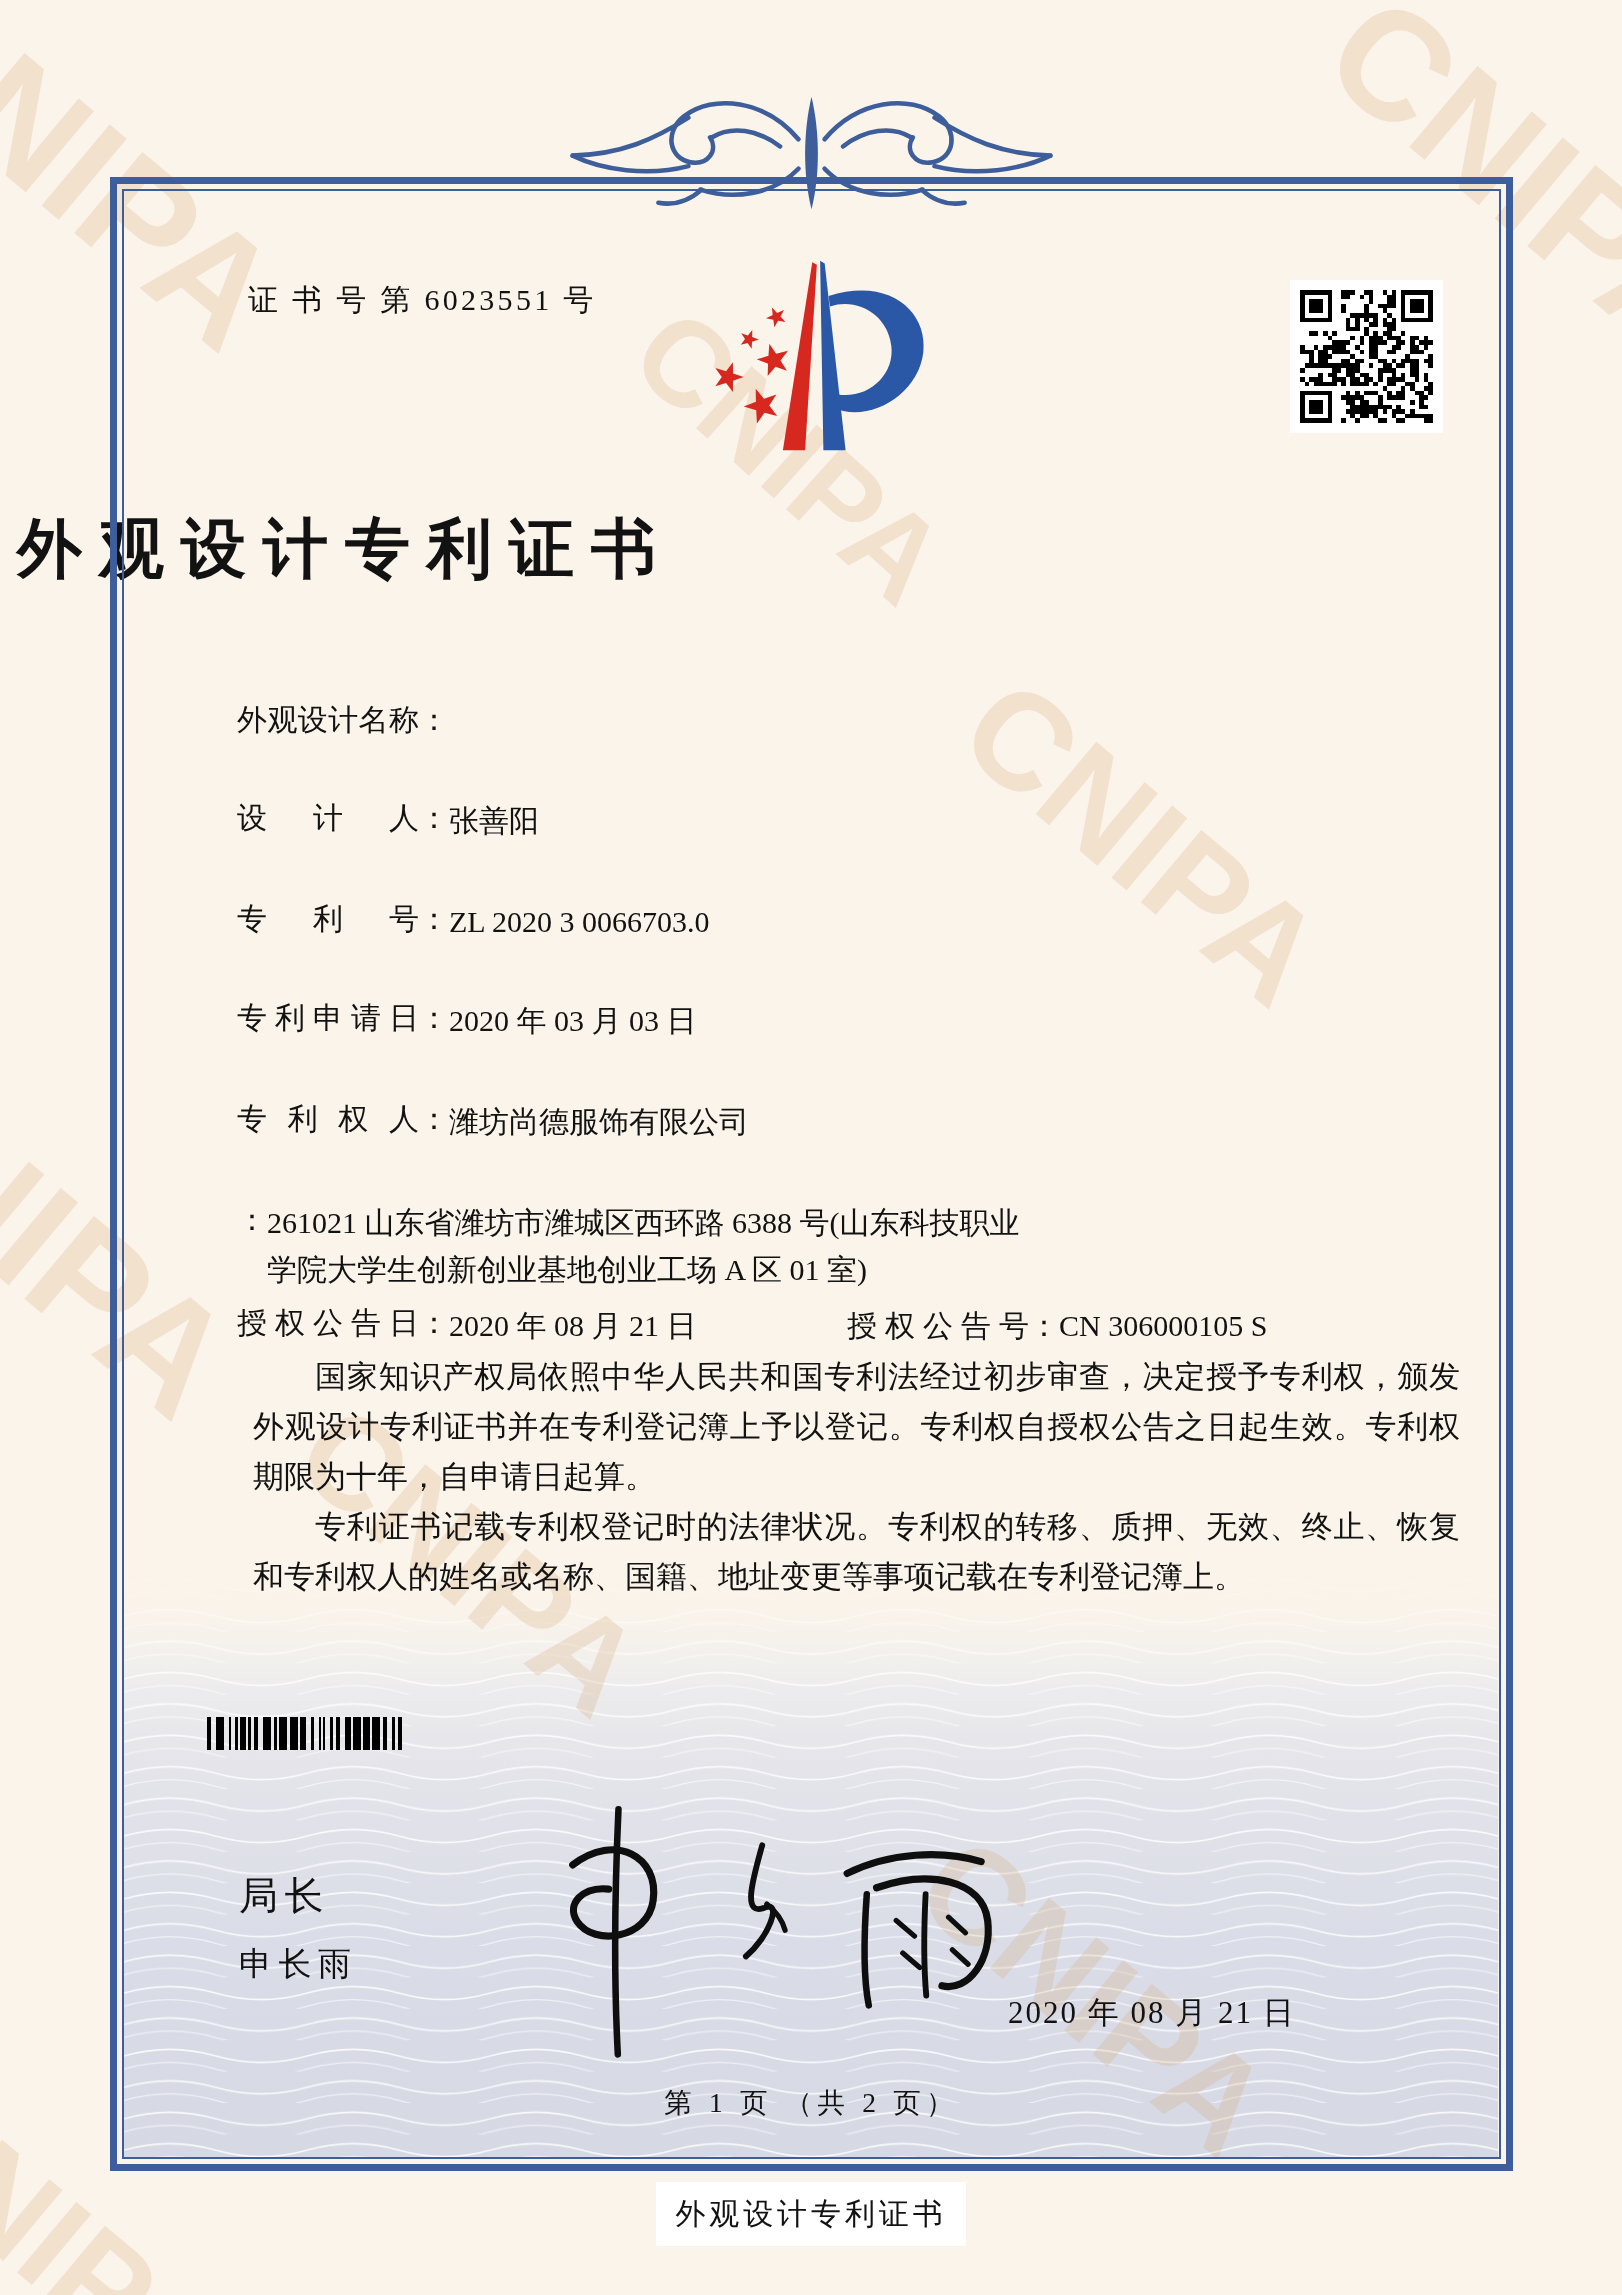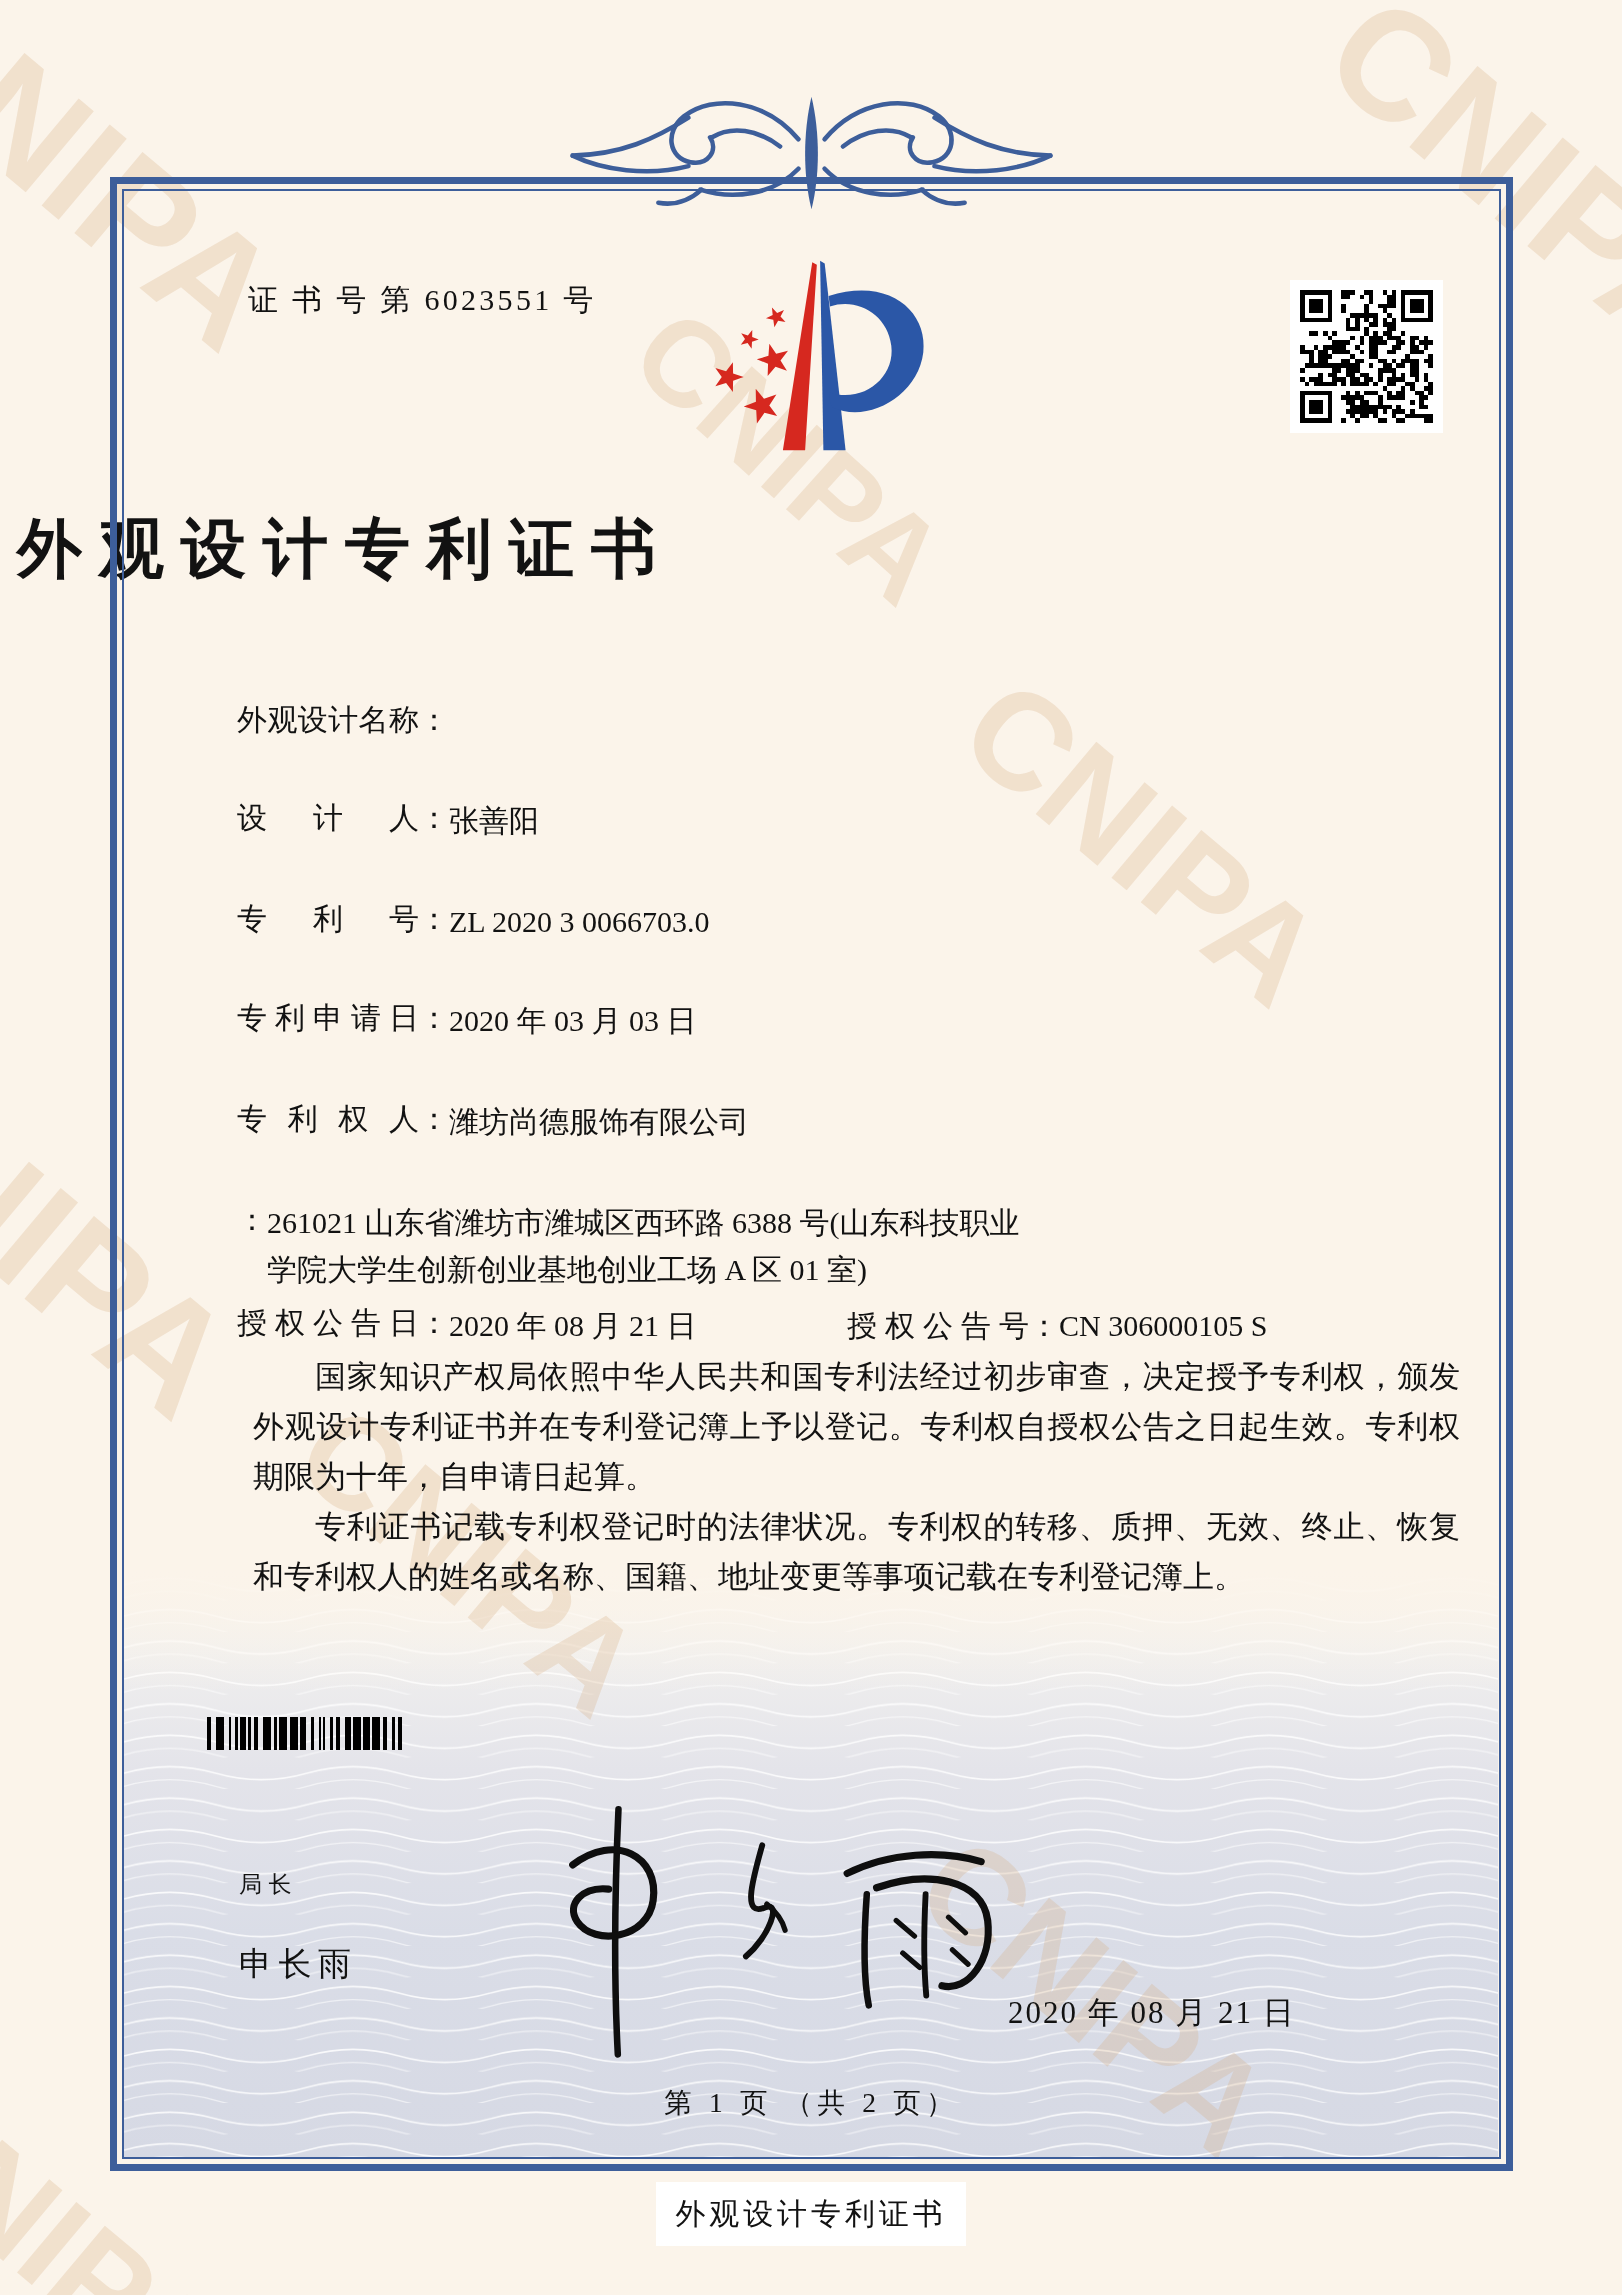--- a/index.html
+++ b/index.html
@@ -45,21 +45,21 @@
   .fcolon { flex:none; }
   .fvalue { white-space:pre-line; line-height:47px; }
   .r7 { width:1178px; }
   .fgroup { display:flex; }
   .fgroup.g2 { position:absolute; left:610px; top:0;align-items:center; }
   .body-text { position:absolute; left:209px; top:1352px; width:1207px;
     font-size:31px; line-height:50px; text-align:justify;margin-left:44px; }
   .body-text p { margin:0; text-indent:2em; }
   .barcode { position:absolute; left:207px; top:1717px; width:209px; height:33px; display:flex; }
   .barcode i { display:block; background:#000; height:100%; flex:none; }
-  .sig-title { position:absolute; left:239px; top:1869px; font-size:23px; letter-spacing:6.5px; }
+  .sig-title { position:absolute; left:239px; top:1869px; font-size:39px; letter-spacing:6.5px; }
   .sig-name  { position:absolute; left:239px; top:1942px; font-size:33px; letter-spacing:6.5px; }
   .signature { position:absolute; left:484px; top:1793px; width:563px; height:281px; }
   .issue-date { position:absolute; left:1008px; top:1992px; font-size:31px; letter-spacing:2px; }
   .page-no { position:absolute; left:0; top:2085px; width:100%; text-align:center;
     font-size:27.5px; letter-spacing:5.2px; }
   .note-box { position:absolute; left:656px; top:2182px; width:310px; height:64px; background:#ffffff;
     display:flex; align-items:center; justify-content:center; font-size:30px; letter-spacing:3.9px; z-index:2; }
 </style>
 </head>
 <body>

